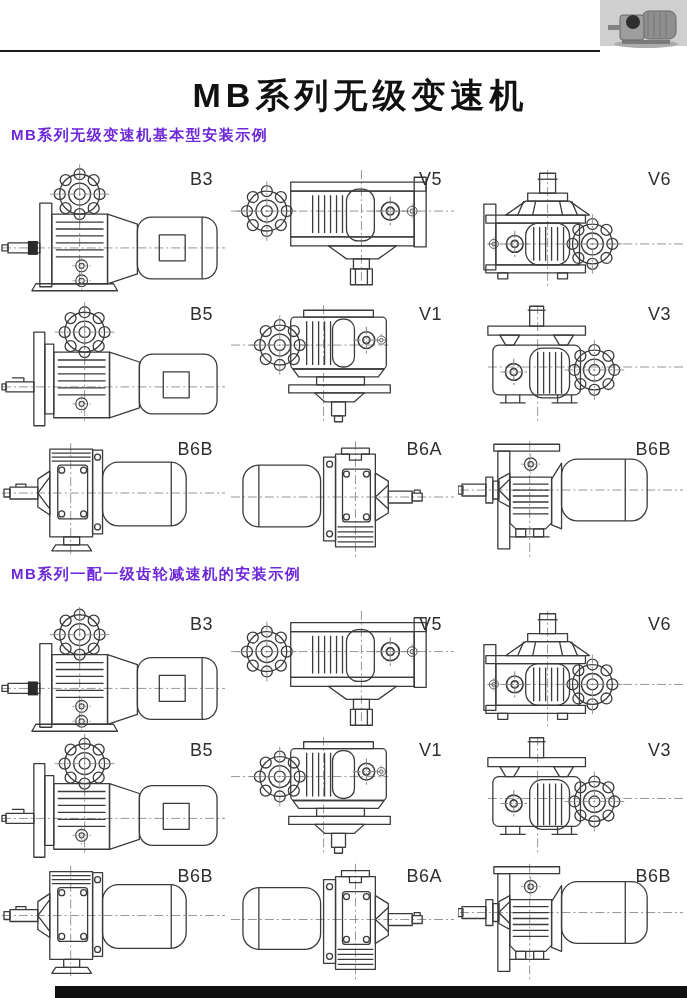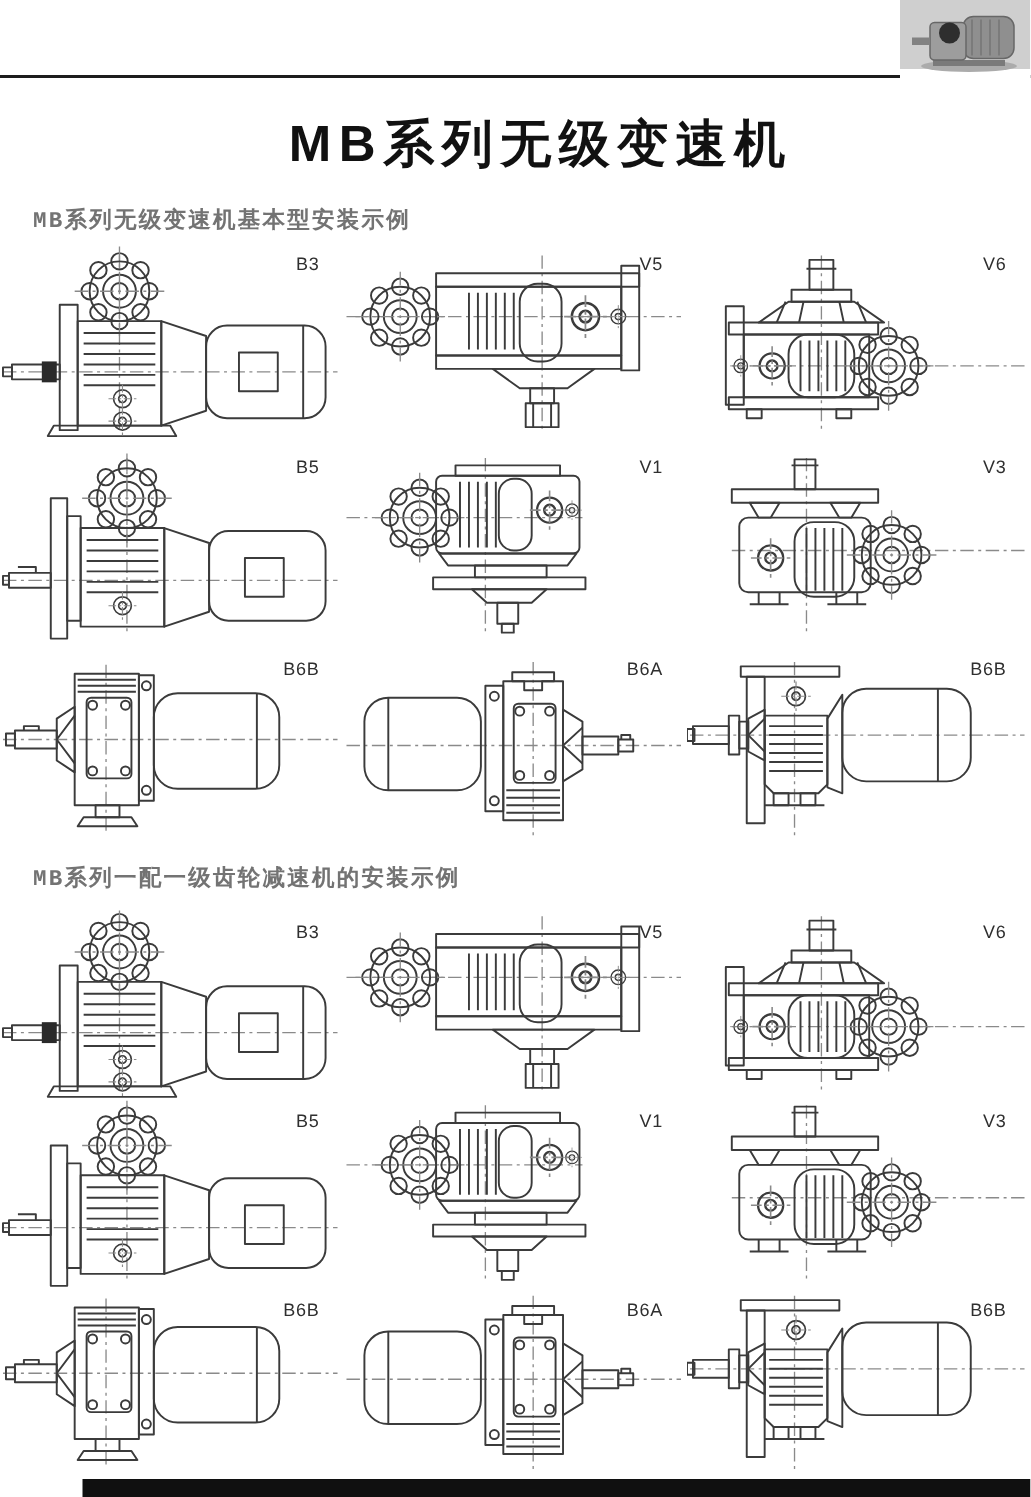--- a/index.html
+++ b/index.html
@@ -7,32 +7,32 @@
     width:687px;height:998px;position:relative;overflow:hidden;
     font-family:"Liberation Sans","DejaVu Sans",sans-serif;color:#1a1a1a;
   }
   .top-rule{position:absolute;left:0;top:50px;width:687px;height:2px;background:#1c1c1c;}
   .header-photo{position:absolute;right:0;top:0;width:87px;height:57px;}
   .page-title{
     position:absolute;left:0;top:56px;width:100%;margin:17px;text-align:center;
     font-size:34px;font-weight:bold;letter-spacing:5px;color:#111;
   }
   .section-heading{
-    position:absolute;left:6px;margin:16px;font-size:15px;font-weight:bold;
-    letter-spacing:1.5px;color:#737373;white-space:nowrap;font-family:Liberation Mono, monospace;
+    position:absolute;left:6px;margin:5px;font-size:15px;font-weight:bold;
+    letter-spacing:1.5px;color:#6d28d9;white-space:nowrap;
   }
   #heading-1{top:121px;}
   #heading-2{top:560px;}
   .grid{position:absolute;left:0;width:687px;display:grid;grid-template-columns:229px 229px 229px;}
   #grid-1{top:162px;grid-template-rows:repeat(3,135px);}
   #grid-2{top:607px;grid-template-rows:repeat(3,126px);}
   .cell{position:relative;}
   .cell svg.draw{width:229px;height:100%;display:block;}
   .code-label{
-    position:absolute;top:7px;right:16px;font-size:12px;color:#2f2f2f;letter-spacing:0.5px;text-align:right;
+    position:absolute;top:7px;right:16px;font-size:18px;color:#2f2f2f;letter-spacing:0.5px;text-align:right;
   }
   .footer-bar{position:absolute;left:55px;right:0;bottom:0;height:12px;background:#101010;}
 </style>
 </head>
 <body>
 
 <svg width="0" height="0" style="position:absolute" aria-hidden="true">
   <defs>
     <g id="knob" fill="none">
       <circle r="20"></circle>

